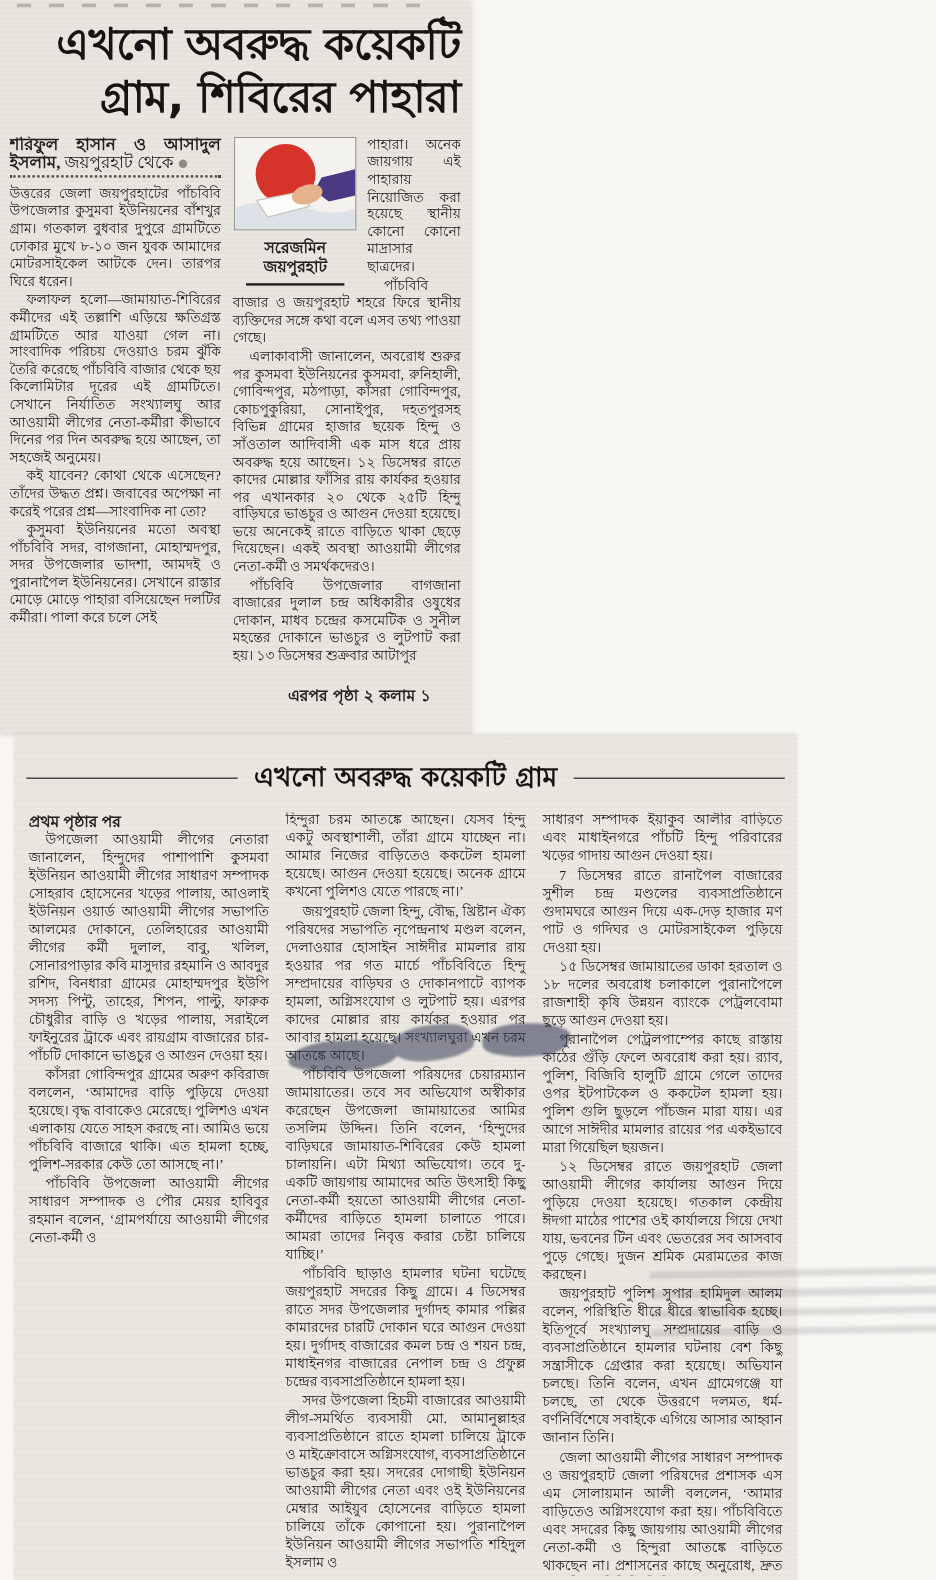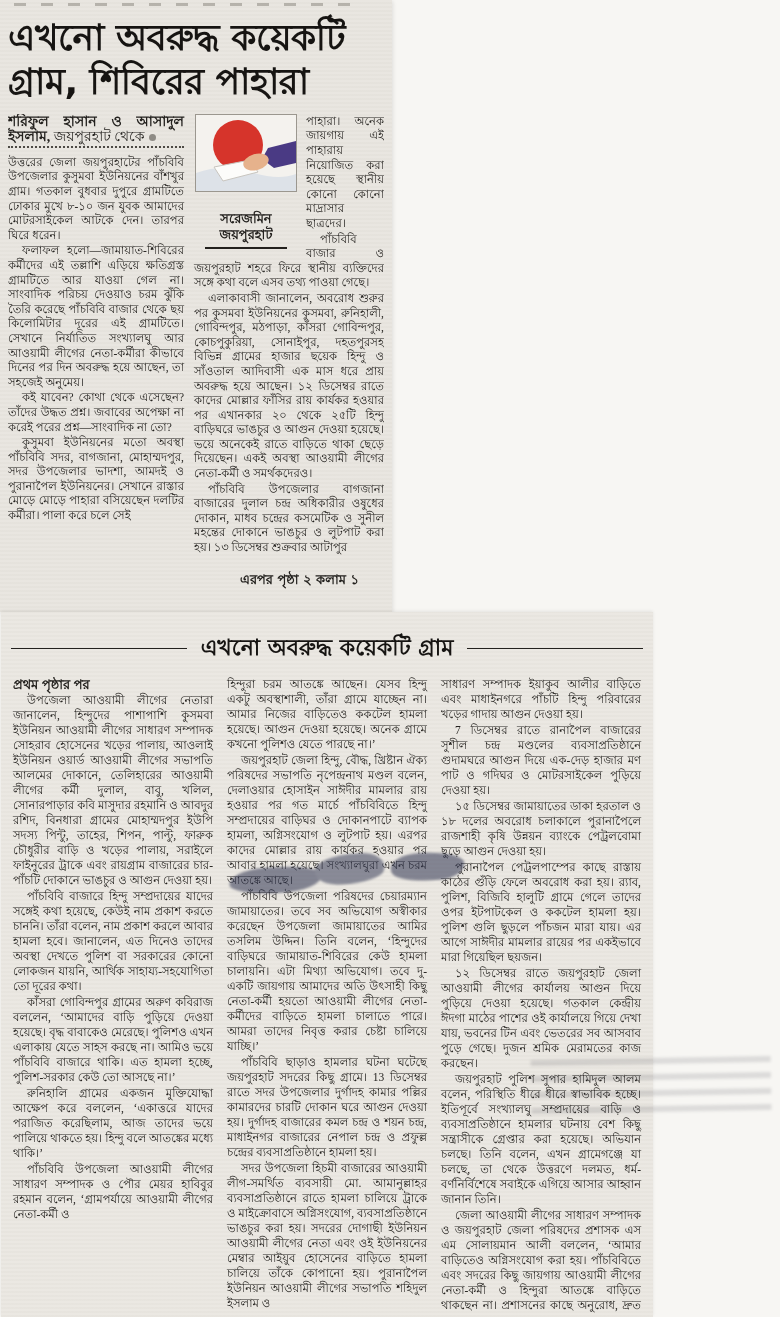--- a/index.html
+++ b/index.html
@@ -6,42 +6,42 @@
   .page{position:relative;width:780px;height:1317px;background:#f7f6f3;overflow:hidden;
         font-family:"Liberation Serif","DejaVu Serif",serif;color:#23211e;}
   .np{background-color:#e9e6e0;
       background-image:repeating-linear-gradient(0deg, rgba(0,0,0,0.015) 0 2px, rgba(255,255,255,0.02) 2px 4px);}
   
   .clip1{position:absolute;left:0;top:0;width:392px;height:612px;box-sizing:border-box;
          padding:14px 8px 8px 8px;box-shadow:1px 1px 4px rgba(0,0,0,0.10);}
   .scan-artifact{position:absolute;left:14px;top:3px;width:350px;height:3px;opacity:.55;
       background:repeating-linear-gradient(90deg,#8d8981 0 12px,transparent 12px 27px);}
   .headline1{font-family:"DejaVu Sans","Liberation Sans",sans-serif;font-weight:700;
-             font-size:36px;line-height:1.22;text-align:left;color:#161412;
+             font-size:36px;line-height:1.22;text-align:right;color:#161412;
              letter-spacing:-0.5px;margin:2px 0 10px 0;}
   .cols1{display:flex;gap:10px;height:462px;overflow:hidden;}
   .c1a{width:176px;flex:none;}
   .c1b{flex:1;min-width:0;}
   .body-txt{font-size:11.5px;line-height:14.6px;text-align:justify;}
   .body-txt p{margin:0 0 1px 0;}
   .body-txt p.ind{text-indent:14px;}
   .byline{font-size:14px;line-height:15px;margin:0 0 3px 0;}
   .byline .bold{font-weight:700;}
   .byline-dot{display:inline-block;width:7px;height:7px;border-radius:50%;
               background:#8e8b85;margin-left:5px;vertical-align:middle;}
   .dotted-rule{border:0;border-top:2px dotted #4d4a45;margin:2px 0 7px 0;}
   .photo-block{float:left;width:104px;margin:0 8px 4px 0;text-align:center;}
   .photo-frame{width:100px;height:76px;border:1px solid #9b978f;background:#f2f0ec;margin:0 auto;}
-  .photo-caption{font-weight:700;font-size:13px;line-height:16px;margin-top:19px;
+  .photo-caption{font-weight:700;font-size:13px;line-height:16px;margin-top:8px;
                  font-family:"DejaVu Sans","Liberation Sans",sans-serif;}
   .caption-rule{width:82px;border:0;border-top:2px solid #23211e;margin:4px auto 0 auto;}
   .jump-note1{position:absolute;left:196px;top:570px;font-weight:700;font-size:13px;
               font-family:"DejaVu Sans","Liberation Sans",sans-serif;margin-left:44px;}
   
-  .clip2{position:absolute;left:1px;top:612px;width:652px;height:705px;box-sizing:border-box;
+  .clip2{position:absolute;left:12px;top:612px;width:652px;height:705px;box-sizing:border-box;
          padding:14px 10px 8px 10px;background-color:#ebe8e2;
          background-image:repeating-linear-gradient(0deg, rgba(0,0,0,0.015) 0 2px, rgba(255,255,255,0.02) 2px 4px);
          box-shadow:0 -1px 3px rgba(0,0,0,0.08);}
   .jump-head{display:flex;align-items:center;margin:4px 0 10px 0;}
   .jump-head .rule{flex:1;border-top:1.6px solid #23211e;height:0;}
   .jump-head h2{margin:0 14px;font-size:22px;font-weight:700;white-space:nowrap;
                 font-family:"DejaVu Sans","Liberation Sans",sans-serif;color:#161412;}
   .cols2{display:flex;gap:14px;height:636px;overflow:hidden;padding:0 2px;}
   .c2{flex:1;min-width:0;}
   .body2{font-size:11.5px;line-height:15px;text-align:justify;}
@@ -123,31 +123,29 @@
       <div class="rule"></div>
       <h2>এখনো অবরুদ্ধ কয়েকটি গ্রাম</h2>
       <div class="rule"></div>
     </div>
 
     <div class="cols2">
 
       <div class="c2 body2">
         <p class="continued-label">প্রথম পৃষ্ঠার পর</p>
         <p class="ind">উপজেলা আওয়ামী লীগের নেতারা জানালেন, হিন্দুদের পাশাপাশি কুসমবা ইউনিয়ন আওয়ামী লীগের সাধারণ সম্পাদক সোহরাব হোসেনের খড়ের পালায়, আওলাই ইউনিয়ন ওয়ার্ড আওয়ামী লীগের সভাপতি আলমের দোকানে, তেলিহারের আওয়ামী লীগের কর্মী দুলাল, বাবু, খলিল, সোনারপাড়ার কবি মাসুদার রহমানি ও আবদুর রশিদ, বিনধারা গ্রামের মোহাম্মদপুর ইউপি সদস্য পিন্টু, তাহের, শিপন, পাল্টু, ফারুক চৌধুরীর বাড়ি ও খড়ের পালায়, সরাইলে ফাইনুরের ট্রাকে এবং রায়গ্রাম বাজারের চার-পাঁচটি দোকানে ভাঙচুর ও আগুন দেওয়া হয়।</p>
-        <p class="ind">পাঁচবিবি বাজারে হিন্দু সম্প্রদায়ের যাদের সঙ্গেই কথা হয়েছে, কেউই নাম প্রকাশ করতে চাননি। তাঁরা বলেন, নাম প্রকাশ করলে আবার হামলা হবে। জানালেন, এত দিনেও তাদের অবস্থা দেখতে পুলিশ বা সরকারের কোনো লোকজন যায়নি, আর্থিক সাহায্য-সহযোগিতা তো দূরের কথা।</p>
         <p class="ind">কাঁসরা গোবিন্দপুর গ্রামের অরুণ কবিরাজ বললেন, ‘আমাদের বাড়ি পুড়িয়ে দেওয়া হয়েছে। বৃদ্ধ বাবাকেও মেরেছে। পুলিশও এখন এলাকায় যেতে সাহস করছে না। আমিও ভয়ে পাঁচবিবি বাজারে থাকি। এত হামলা হচ্ছে, পুলিশ-সরকার কেউ তো আসছে না।’</p>
-        <p class="ind">রুনিহালি গ্রামের একজন মুক্তিযোদ্ধা আক্ষেপ করে বললেন, ‘একাত্তরে যাদের পরাজিত করেছিলাম, আজ তাদের ভয়ে পালিয়ে থাকতে হয়। হিন্দু বলে আতঙ্কের মধ্যে থাকি।’</p>
         <p class="ind">পাঁচবিবি উপজেলা আওয়ামী লীগের সাধারণ সম্পাদক ও পৌর মেয়র হাবিবুর রহমান বলেন, ‘গ্রামপর্যায়ে আওয়ামী লীগের নেতা-কর্মী ও</p>
       </div>
 
       <div class="c2 body2">
         <p>হিন্দুরা চরম আতঙ্কে আছেন। যেসব হিন্দু একটু অবস্থাশালী, তাঁরা গ্রামে যাচ্ছেন না। আমার নিজের বাড়িতেও ককটেল হামলা হয়েছে। আগুন দেওয়া হয়েছে। অনেক গ্রামে কখনো পুলিশও যেতে পারছে না।’</p>
         <p class="ind">জয়পুরহাট জেলা হিন্দু, বৌদ্ধ, খ্রিষ্টান ঐক্য পরিষদের সভাপতি নৃপেন্দ্রনাথ মণ্ডল বলেন, দেলাওয়ার হোসাইন সাঈদীর মামলার রায় হওয়ার পর গত মার্চে পাঁচবিবিতে হিন্দু সম্প্রদায়ের বাড়িঘর ও দোকানপাটে ব্যাপক হামলা, অগ্নিসংযোগ ও লুটপাট হয়। এরপর কাদের মোল্লার রায় কার্যকর হওয়ার পর আবার হামলা হয়েছে। সংখ্যালঘুরা এখন চরম আতঙ্কে আছে।</p>
         <p class="ind">পাঁচবিবি উপজেলা পরিষদের চেয়ারম্যান জামায়াতের। তবে সব অভিযোগ অস্বীকার করেছেন উপজেলা জামায়াতের আমির তসলিম উদ্দিন। তিনি বলেন, ‘হিন্দুদের বাড়িঘরে জামায়াত-শিবিরের কেউ হামলা চালায়নি। এটা মিথ্যা অভিযোগ। তবে দু-একটি জায়গায় আমাদের অতি উৎসাহী কিছু নেতা-কর্মী হয়তো আওয়ামী লীগের নেতা-কর্মীদের বাড়িতে হামলা চালাতে পারে। আমরা তাদের নিবৃত্ত করার চেষ্টা চালিয়ে যাচ্ছি।’</p>
-        <p class="ind">পাঁচবিবি ছাড়াও হামলার ঘটনা ঘটেছে জয়পুরহাট সদরের কিছু গ্রামে। 13 ডিসেম্বর রাতে সদর উপজেলার দুর্গাদহ কামার পল্লির কামারদের চারটি দোকান ঘরে আগুন দেওয়া হয়। দুর্গাদহ বাজারের কমল চন্দ্র ও শয়ন চন্দ্র, মাধাইনগর বাজারের নেপাল চন্দ্র ও প্রফুল্ল চন্দ্রের ব্যবসাপ্রতিষ্ঠানে হামলা হয়।</p>
+        <p class="ind">পাঁচবিবি ছাড়াও হামলার ঘটনা ঘটেছে জয়পুরহাট সদরের কিছু গ্রামে। 4 ডিসেম্বর রাতে সদর উপজেলার দুর্গাদহ কামার পল্লির কামারদের চারটি দোকান ঘরে আগুন দেওয়া হয়। দুর্গাদহ বাজারের কমল চন্দ্র ও শয়ন চন্দ্র, মাধাইনগর বাজারের নেপাল চন্দ্র ও প্রফুল্ল চন্দ্রের ব্যবসাপ্রতিষ্ঠানে হামলা হয়।</p>
         <p class="ind">সদর উপজেলা হিচমী বাজারের আওয়ামী লীগ-সমর্থিত ব্যবসায়ী মো. আমানুল্লাহর ব্যবসাপ্রতিষ্ঠানে রাতে হামলা চালিয়ে ট্রাকে ও মাইক্রোবাসে অগ্নিসংযোগ, ব্যবসাপ্রতিষ্ঠানে ভাঙচুর করা হয়। সদরের দোগাছী ইউনিয়ন আওয়ামী লীগের নেতা এবং ওই ইউনিয়নের মেম্বার আইয়ুব হোসেনের বাড়িতে হামলা চালিয়ে তাঁকে কোপানো হয়। পুরানাপৈল ইউনিয়ন আওয়ামী লীগের সভাপতি শহিদুল ইসলাম ও</p>
       </div>
 
       <div class="c2 body2">
         <p>সাধারণ সম্পাদক ইয়াকুব আলীর বাড়িতে এবং মাধাইনগরে পাঁচটি হিন্দু পরিবারের খড়ের গাদায় আগুন দেওয়া হয়।</p>
         <p class="ind">7 ডিসেম্বর রাতে রানাপৈল বাজারের সুশীল চন্দ্র মণ্ডলের ব্যবসাপ্রতিষ্ঠানে গুদামঘরে আগুন দিয়ে এক-দেড় হাজার মণ পাট ও গদিঘর ও মোটরসাইকেল পুড়িয়ে দেওয়া হয়।</p>
         <p class="ind">১৫ ডিসেম্বর জামায়াতের ডাকা হরতাল ও ১৮ দলের অবরোধ চলাকালে পুরানাপৈলে রাজশাহী কৃষি উন্নয়ন ব্যাংকে পেট্রলবোমা ছুড়ে আগুন দেওয়া হয়।</p>
         <p class="ind">পুরানাপৈল পেট্রলপাম্পের কাছে রাস্তায় কাঠের গুঁড়ি ফেলে অবরোধ করা হয়। র‍্যাব, পুলিশ, বিজিবি হালুটি গ্রামে গেলে তাদের ওপর ইটপাটকেল ও ককটেল হামলা হয়। পুলিশ গুলি ছুড়লে পাঁচজন মারা যায়। এর আগে সাঈদীর মামলার রায়ের পর একইভাবে মারা গিয়েছিল ছয়জন।</p>
         <p class="ind">১২ ডিসেম্বর রাতে জয়পুরহাট জেলা আওয়ামী লীগের কার্যালয় আগুন দিয়ে পুড়িয়ে দেওয়া হয়েছে। গতকাল কেন্দ্রীয় ঈদগা মাঠের পাশের ওই কার্যালয়ে গিয়ে দেখা যায়, ভবনের টিন এবং ভেতরের সব আসবাব পুড়ে গেছে। দুজন শ্রমিক মেরামতের কাজ করছেন।</p>
         <p class="ind">জয়পুরহাট পুলিশ সুপার হামিদুল আলম বলেন, পরিস্থিতি ধীরে ধীরে স্বাভাবিক হচ্ছে। ইতিপূর্বে সংখ্যালঘু সম্প্রদায়ের বাড়ি ও ব্যবসাপ্রতিষ্ঠানে হামলার ঘটনায় বেশ কিছু সন্ত্রাসীকে গ্রেপ্তার করা হয়েছে। অভিযান চলছে। তিনি বলেন, এখন গ্রামেগঞ্জে যা চলছে, তা থেকে উত্তরণে দলমত, ধর্ম-বর্ণনির্বিশেষে সবাইকে এগিয়ে আসার আহ্বান জানান তিনি।</p>

